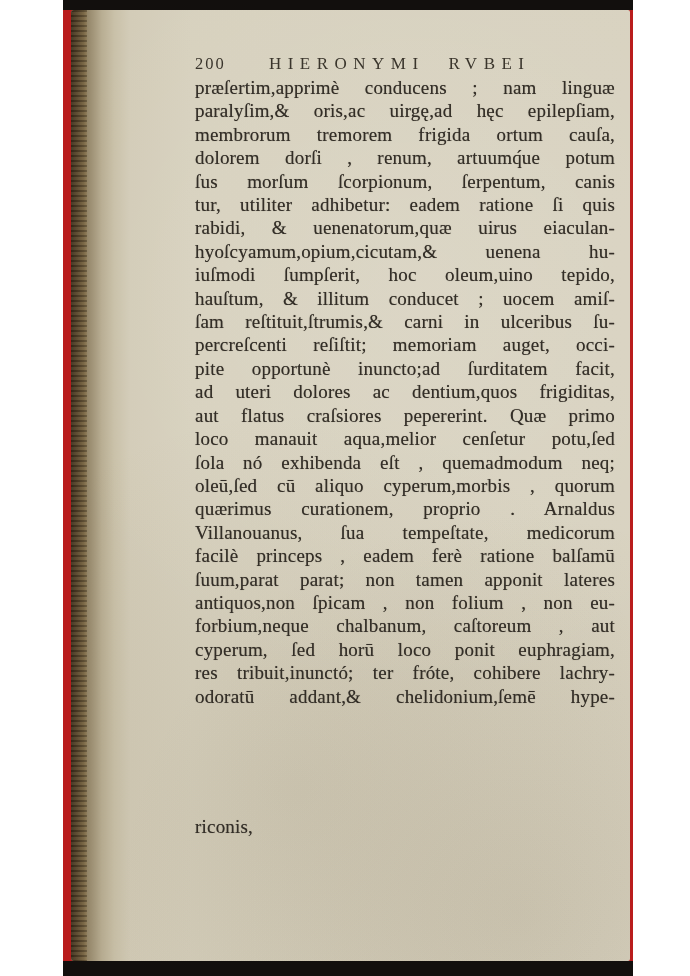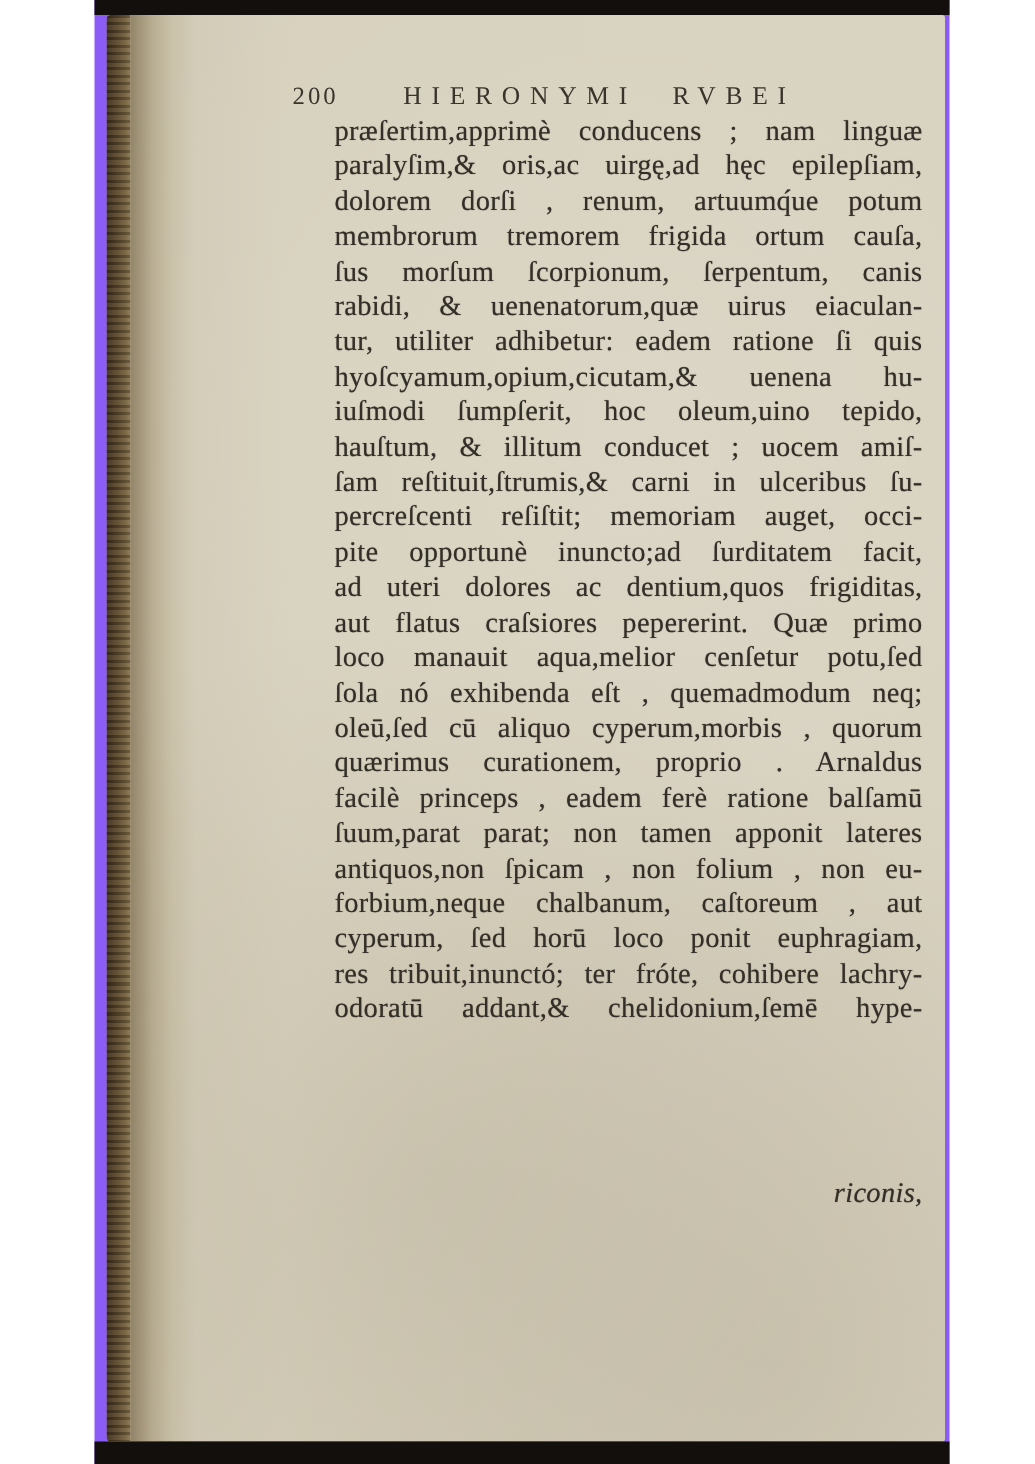--- a/index.html
+++ b/index.html
@@ -3,21 +3,21 @@
 <meta charset="utf-8">
 <style>
   html,body{margin:0;padding:0;}
   body{
     width:690px;height:976px;position:relative;overflow:hidden;
     background:#ffffff;
     font-family:"Liberation Serif","DejaVu Serif",serif;
   }
   .photo{
     position:absolute;left:63px;top:0;width:570px;height:976px;
-    background:#8b5cf6;
+    background:#b91c1c;
   }
   .page{
     position:absolute;left:8px;top:10px;right:3px;bottom:15px;
     background:
       radial-gradient(circle at 62% 30%, rgba(255,255,255,0.10), rgba(255,255,255,0) 55%),
       radial-gradient(circle at 40% 82%, rgba(110,95,65,0.10), rgba(110,95,65,0) 45%),
       radial-gradient(circle at 80% 95%, rgba(110,95,65,0.12), rgba(110,95,65,0) 40%),
       linear-gradient(90deg, #b6ab8e 0px, #c9c1a8 30px, #d3ccb8 60px, #d7d1be 120px, #d8d2c0 100%);
     border-radius:3px 2px 2px 3px;
   }
@@ -50,64 +50,63 @@
   .body-lines{
     position:absolute;top:66px;left:0;width:100%;
     font-size:19px;line-height:23.4px;
     letter-spacing:0.2px;word-spacing:1.2px;
     text-shadow:0 0 0.7px rgba(45,40,32,0.55);
   }
   .body-lines .line{
     text-align:justify;
     text-align-last:justify;
     white-space:nowrap;
-    margin-left:28px;
   }
   .catchword-line{
-    position:absolute;top:774px;left:0;width:100%;
+    position:absolute;top:805px;left:0;width:100%;
     font-size:19px;line-height:23.4px;
-    text-align:right;letter-spacing:0.2px;
+    letter-spacing:0.2px;
     text-shadow:0 0 0.7px rgba(45,40,32,0.55);
-    font-style:italic;
   }
   .bar-top{position:absolute;left:0;top:0;width:100%;height:10px;background:#120f0d;}
   .bar-bottom{position:absolute;left:0;bottom:0;width:100%;height:15px;background:#120f0d;}
 </style>
 </head>
 <body>
 
 <div class="photo">
   <div class="page">
     <div class="spine-core"></div>
     <div class="spine-fade"></div>
     <div class="textblock">
       <div class="header-row">
         <span class="page-number">200</span>
         <span class="header-title">HIERONYMI RVBEI</span>
       </div>
       <div class="body-lines">
           <div class="line">præſertim,apprimè conducens ; nam linguæ</div>
           <div class="line">paralyſim,&amp; oris,ac uirgę,ad hęc epilepſiam,</div>
+          <div class="line">membrorum tremorem frigida ortum cauſa,</div>
           <div class="line">dolorem dorſi , renum, artuumq́ue potum</div>
-          <div class="line">membrorum tremorem frigida ortum cauſa,</div>
           <div class="line">ſus morſum ſcorpionum, ſerpentum, canis</div>
+          <div class="line">tur, utiliter adhibetur: eadem ratione ſi quis</div>
           <div class="line">rabidi, &amp; uenenatorum,quæ uirus eiaculan-</div>
-          <div class="line">tur, utiliter adhibetur: eadem ratione ſi quis</div>
           <div class="line">hyoſcyamum,opium,cicutam,&amp; uenena hu-</div>
           <div class="line">iuſmodi ſumpſerit, hoc oleum,uino tepido,</div>
           <div class="line">hauſtum, &amp; illitum conducet ; uocem amiſ-</div>
           <div class="line">ſam reſtituit,ſtrumis,&amp; carni in ulceribus ſu-</div>
           <div class="line">percreſcenti reſiſtit; memoriam auget, occi-</div>
           <div class="line">pite opportunè inuncto;ad ſurditatem facit,</div>
           <div class="line">ad uteri dolores ac dentium,quos frigiditas,</div>
           <div class="line">aut flatus craſsiores pepererint. Quæ primo</div>
           <div class="line">loco manauit aqua,melior cenſetur potu,ſed</div>
           <div class="line">ſola nó exhibenda eſt , quemadmodum neq;</div>
           <div class="line">oleū,ſed cū aliquo cyperum,morbis , quorum</div>
           <div class="line">quærimus curationem, proprio . Arnaldus</div>
+          <div class="line">Villanouanus, ſua tempeſtate, medicorum</div>
           <div class="line">facilè princeps , eadem ferè ratione balſamū</div>
           <div class="line">ſuum,parat parat; non tamen apponit lateres</div>
           <div class="line">antiquos,non ſpicam , non folium , non eu-</div>
           <div class="line">forbium,neque chalbanum, caſtoreum , aut</div>
           <div class="line">cyperum, ſed horū loco ponit euphragiam,</div>
           <div class="line">res tribuit,inunctó; ter fróte, cohibere lachry-</div>
           <div class="line">odoratū addant,&amp; chelidonium,ſemē hype-</div>
         </div>
       <div class="catchword-line">riconis,</div>
     </div>

